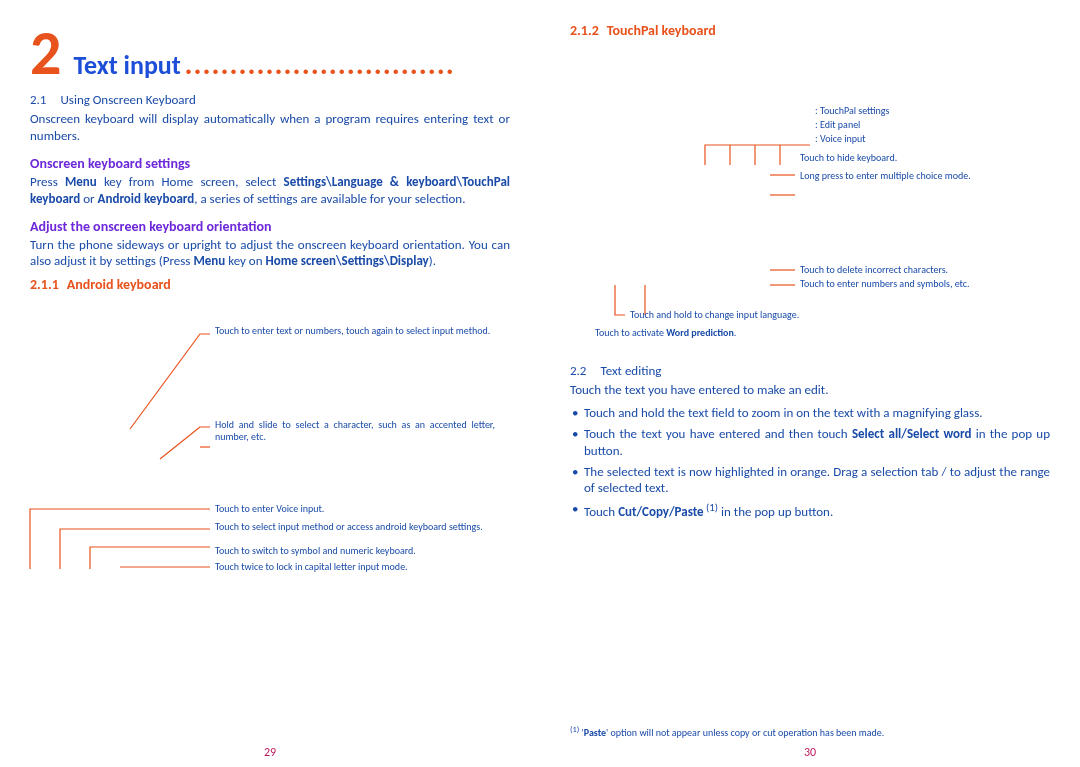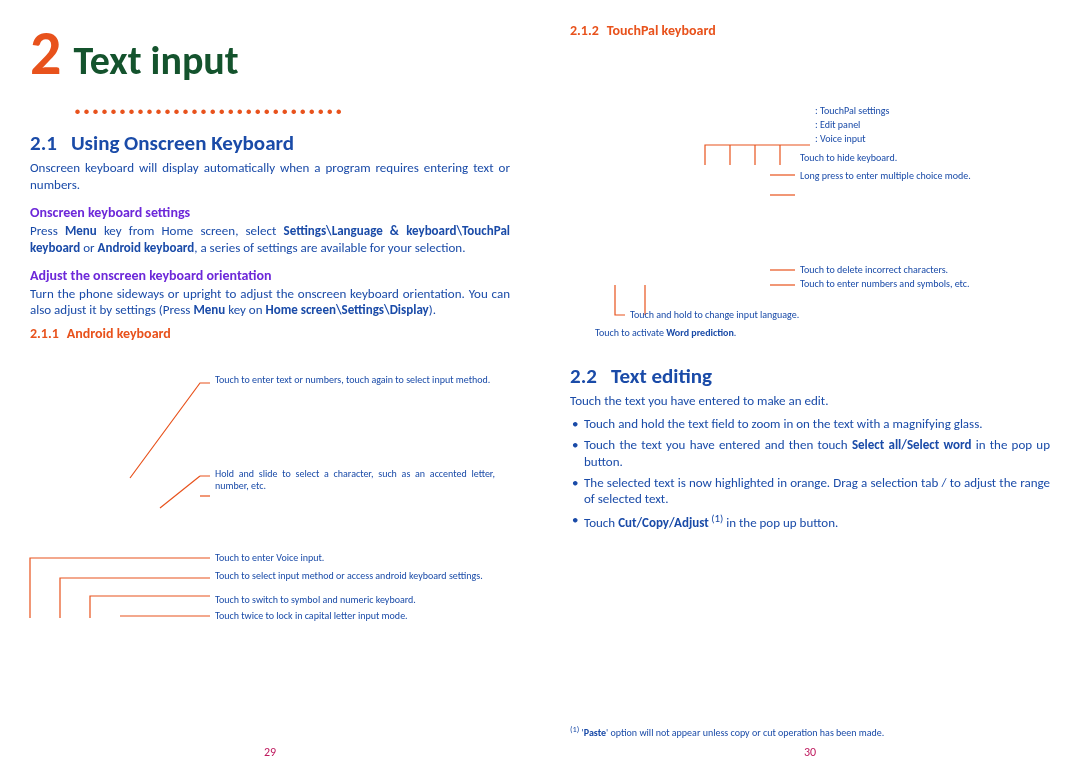--- a/index.html
+++ b/index.html
@@ -28,34 +28,34 @@
     align-items: baseline;
     gap: 12px;
   }
   .chapter-num {
     color: #e8521c;
     font-size: 62px;
     font-weight: bold;
     line-height: 1;
   }
   .chapter-title {
-    color: #14532d;
-    font-size: 40px;
+    color: #1d4ed8;
+    font-size: 26px;
     font-weight: bold;
   }
   .dots {
     color: #e8521c;
     font-size: 30px;
     font-weight: bold;
     letter-spacing: 1px;
   }
   .h2 {
     color: #1a4ba8;
-    font-size: 21px;
-    font-weight: bold;
+    font-size: 13px;
+    font-weight: normal;
     margin-top: 8px;
     margin-bottom: 4px;
   }
   .h2 .num { margin-right: 14px; }
   .h3 {
     color: #6d28d9;
     font-size: 14px;
     font-weight: bold;
     margin-top: 10px;
     margin-bottom: 2px;
@@ -227,21 +227,21 @@
 
     <div class="h2">
       <span class="num">2.2</span><span>Text editing</span>
     </div>
     <p class="body" style="text-align:left">Touch the text you have entered to make an edit.</p>
 
     <ul class="bullets">
       <li>Touch and hold the text field to zoom in on the text with a magnifying glass.</li>
       <li><span>Touch the text you have entered and then touch </span><span class="bold">Select all/Select word</span><span> in the pop up button.</span></li>
       <li>The selected text is now highlighted in orange. Drag a selection tab    / to adjust the range of selected text.</li>
-      <li><span>Touch </span><span class="bold">Cut/Copy/Adjust</span><sup> (1)</sup><span> in the pop up button.</span></li>
+      <li><span>Touch </span><span class="bold">Cut/Copy/Paste</span><sup> (1)</sup><span> in the pop up button.</span></li>
     </ul>
 
     <div class="footnote">
       <sup>(1)</sup><span>  '</span><span class="bold">Paste</span><span>' option will not appear unless copy or cut operation has been made.</span>
     </div>
     <div class="page-num right">30</div>
   </div>
 </div>
 
 </body></html>

